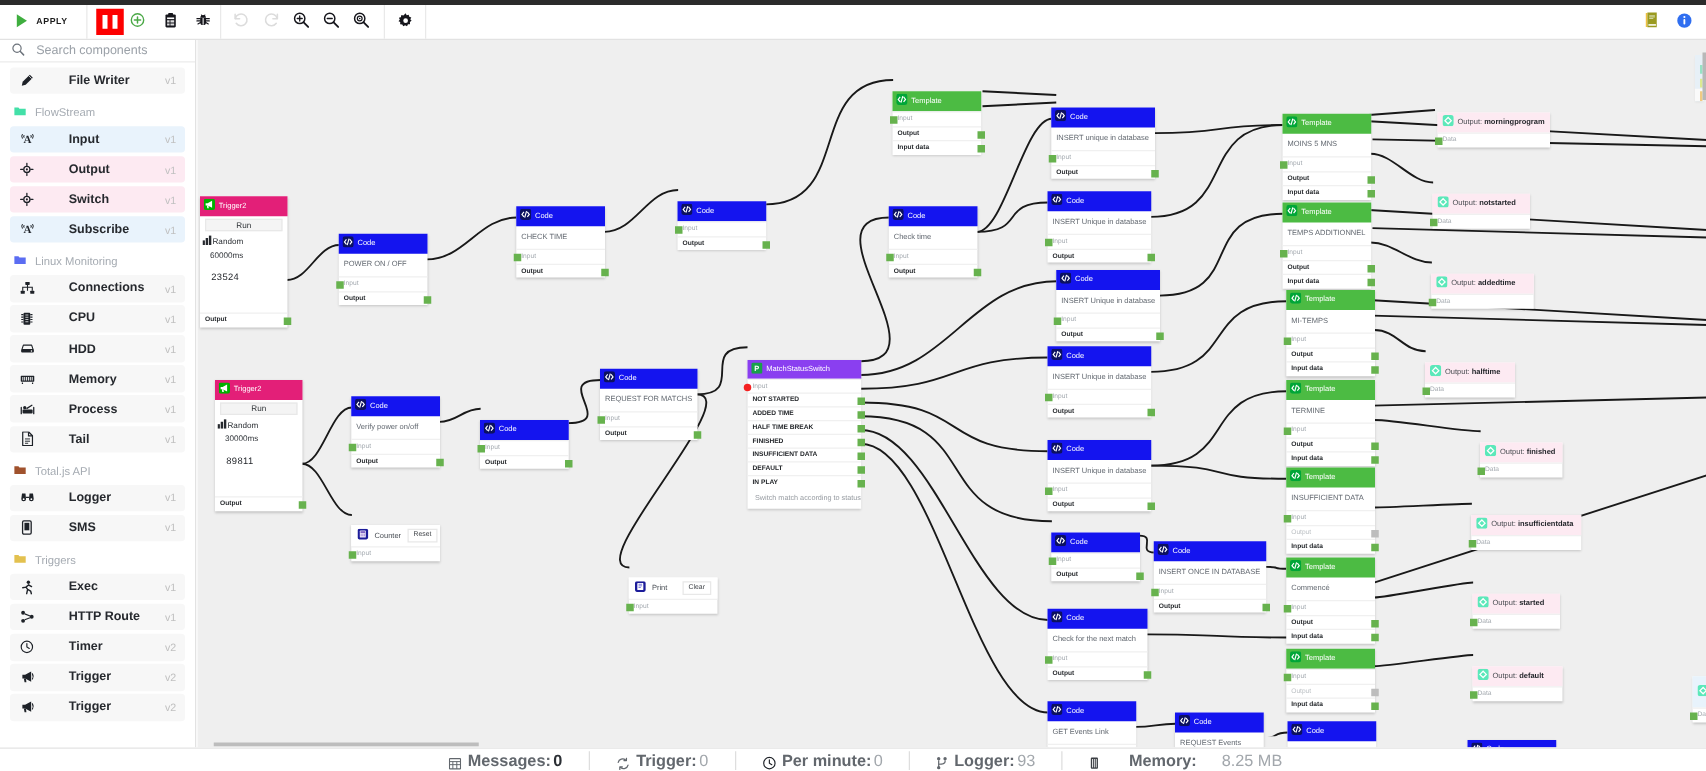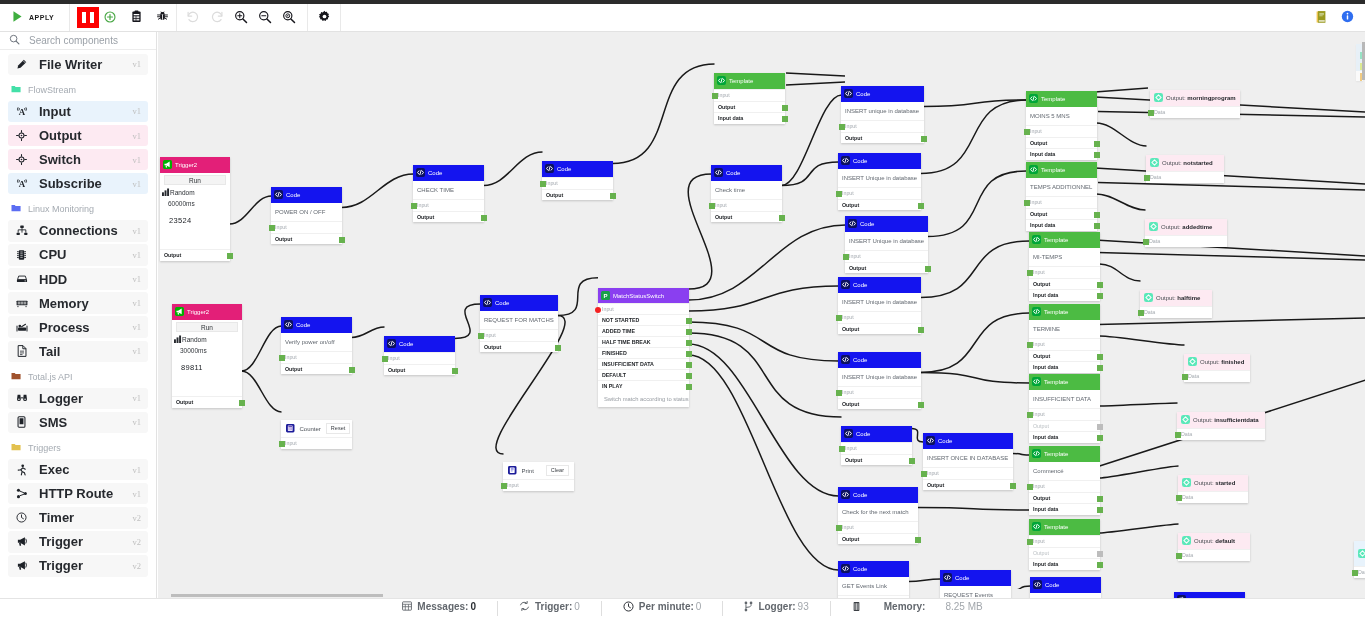--- a/index.html
+++ b/index.html
@@ -33,22 +33,22 @@
              border-right:1px solid #e2e2e2; overflow:hidden; }
   #searchbox { height:18px; display:flex; align-items:center; gap:9px; padding:0 9px;
                border-bottom:1px solid #ececec; }
   #searchbox .ph { font-size:10px; color:#9ba1a8; }
   #complist { position:absolute; top:19px; left:0; width:156px; height:547px; overflow:hidden; }
   .grp { display:flex; align-items:center; gap:7px; height:16px; padding:0 11px; margin-top:7px;
          color:#a5abb2; font-size:9px; }
   .citem { display:flex; align-items:center; height:21.5px; margin:2.6px 8px; padding:0 7px;
            border-radius:3px; background:#f7f7f7; cursor:pointer; }
   .citem .ic { width:13px; display:flex; align-items:center; justify-content:center; flex:0 0 13px; }
-  .citem .nm { font-weight:bold; font-size:13px; color:#26292e; margin-left:11px; flex:1; }
-  .citem .ver { font-size:8.5px; color:#c0c0c0;font-family:Liberation Serif, serif; }
+  .citem .nm { font-weight:bold; font-size:10px; color:#26292e; margin-left:27px; flex:1; }
+  .citem .ver { font-size:8.5px; color:#c0c0c0; }
   .citem.blue { background:#e9f3fc; }
   .citem.pink { background:#fdeaf2; }
 
   
   #canvas { position:absolute; left:158px; top:32px; width:1207px; height:566px; background:#efefef;
             overflow:hidden; }
   #wires { position:absolute; left:0; top:0; pointer-events:none; }
   .node { position:absolute; background:#fff; box-shadow:0 1px 2px rgba(0,0,0,.18);margin-top:32px; }
   .nhead { height:16px; display:flex; align-items:center; gap:3px; padding:0 3px; color:#fff; }
   .nhead .ttl { font-size:6px; white-space:nowrap; }
@@ -78,22 +78,22 @@
   .whead { height:17px; display:flex; align-items:center; gap:5px; padding:0 5px; background:#fff; }
   .whead .ttl { font-size:6px; color:#4b5057; }
   .node.outnode .nhead { background:#fdeaf2; color:#2b2f34; gap:3px; padding:0 4px; }
   .node.innode .nhead { background:#e8f3fc; color:#2b2f34; gap:3px; padding:0 4px; height:25px; }
   .node.outnode .nhead .ttl { font-size:6px; color:#4a4e53; }
   .node.outnode .nhead b { font-weight:bold; color:#1f2227; }
 
   
   #statusbar { position:absolute; left:0; bottom:0; width:1365px; height:19px; background:#fff;
                border-top:1px solid #e4e4e4; display:flex; align-items:center; justify-content:center; }
-  .sbitem { display:flex; align-items:flex-start; gap:2px; padding:0 21px; height:15px;
-            border-right:1px solid #dedede; font-size:10px; }
+  .sbitem { display:flex; align-items:flex-end; gap:2px; padding:0 21px; height:15px;
+            border-right:1px solid #dedede; font-size:13px; }
   .sbitem .sic { margin-right:3px; display:flex; align-items:center; }
   .sbitem:last-child { border-right:0;gap:20px; }
   #statusbar { padding-left:20px; }
   .sbitem .k { color:#62676d; font-weight:bold; }
   .sbitem .v { color:#a2a7ac; }
   .sbitem .v.hi { color:#2b2f34; font-weight:bold; }
 
   
   #hscroll { position:absolute; left:13px; top:561.6px; width:212px; height:3.5px; background:#bdbdbd; }
   #vscroll { position:absolute; right:0px; top:42px; width:3.5px; height:38px; background:#b8b8b8; }

